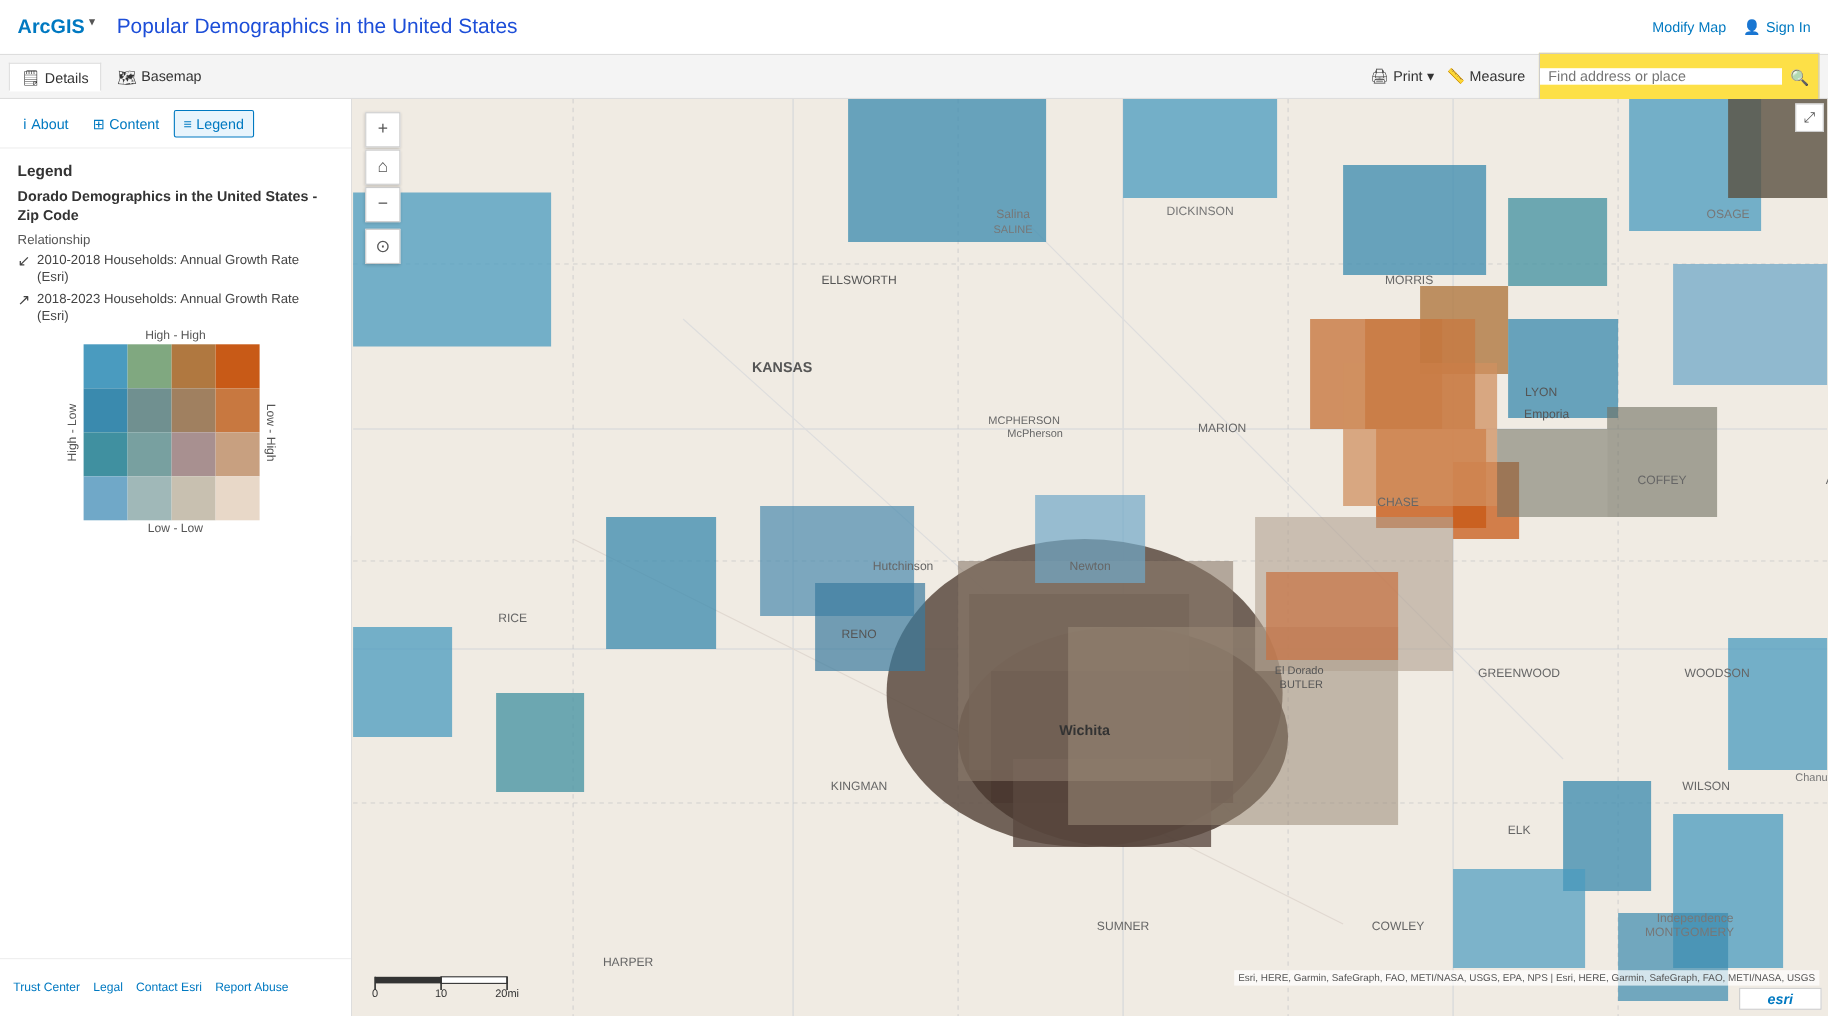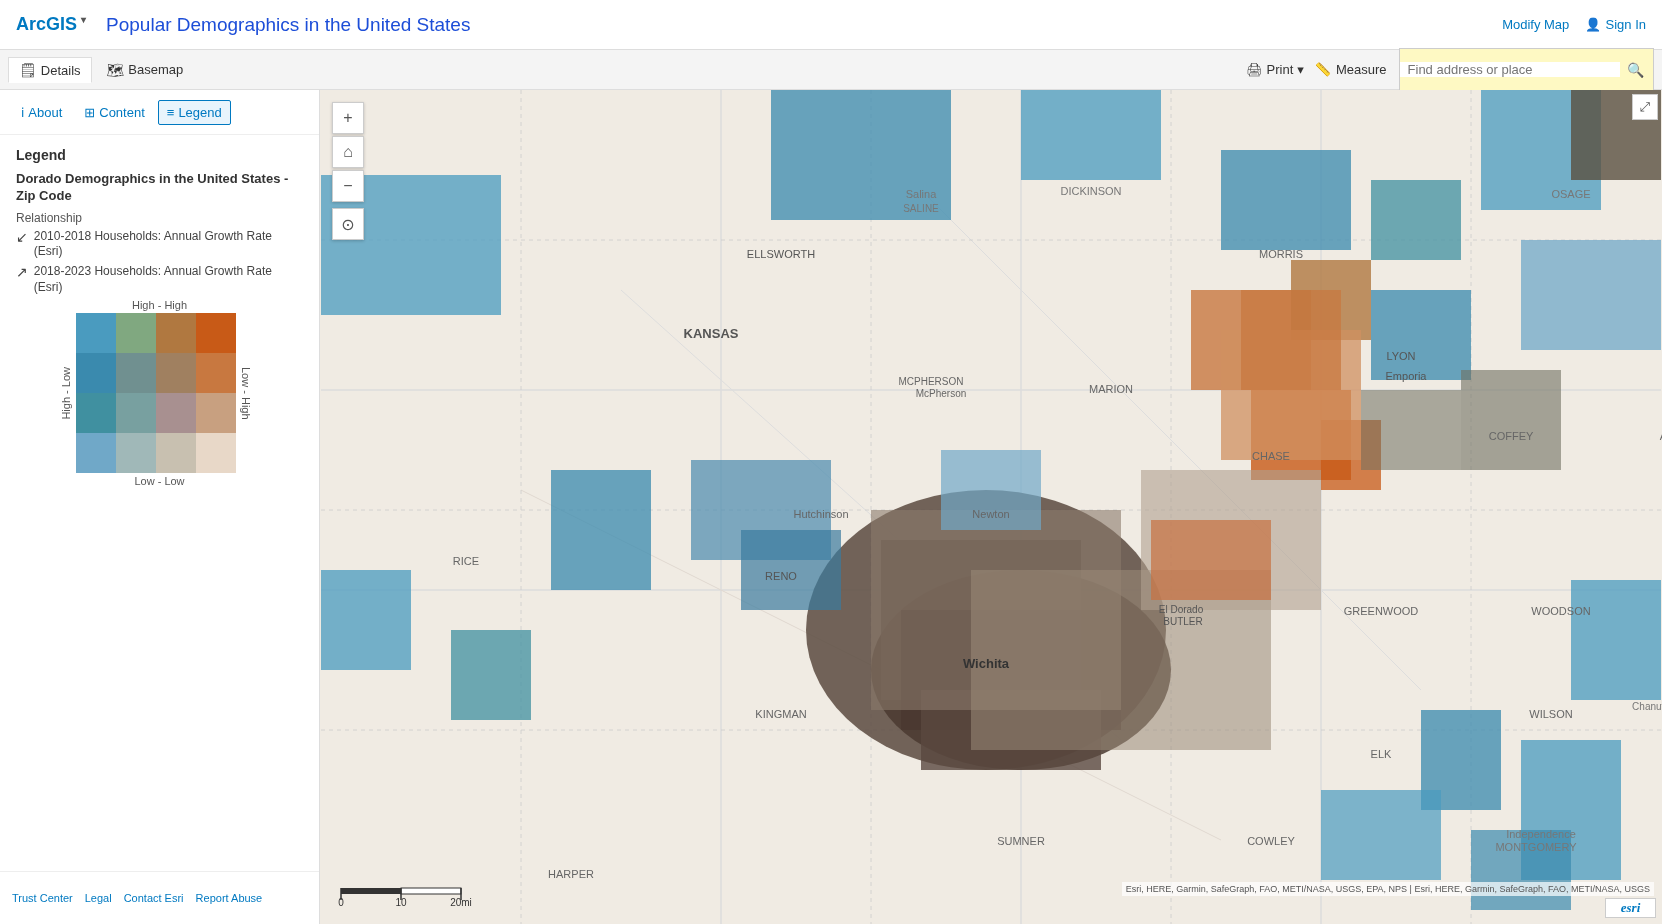--- a/index.html
+++ b/index.html
@@ -32,21 +32,21 @@
       color: #333;
     }
     .toolbar-tab.active {
       background: #fff; border-color: #ddd; border-bottom-color: #fff;
       margin-bottom: -1px; z-index: 1; position: relative;
     }
     .toolbar-tab-icon { font-size: 14px; }
     #toolbar-right { margin-left: auto; display: flex; align-items: center; gap: 12px; }
     #print-btn { display: flex; align-items: center; gap: 4px; font-size: 13px; cursor: pointer; background: none; border: none; color: #333; }
     #measure-btn { display: flex; align-items: center; gap: 4px; font-size: 13px; cursor: pointer; background: none; border: none; color: #333; }
-    #search-container { display: flex; align-items: center; border: 1px solid #ccc; background: #fef9c3; height: 44px; }
+    #search-container { display: flex; align-items: center; border: 1px solid #ccc; background: #fde047; height: 44px; }
     #search-input { border: none; outline: none; padding: 0 8px; font-size: 13px; width: 220px; color: #999; }
     #search-btn { background: none; border: none; cursor: pointer; padding: 0 8px; font-size: 14px; color: #555; }
 
     
     #main { display: flex; height: calc(924px - 90px); }
 
     
     #sidebar { width: 320px; min-width: 320px; background: #fff; border-right: 1px solid #ddd; display: flex; flex-direction: column; position: relative; overflow-y: auto; }
     #sidebar-tabs { display: flex; align-items: center; padding: 8px 12px; gap: 4px; border-bottom: 1px solid #eee; }
     .sidebar-tab { display: flex; align-items: center; gap: 4px; padding: 4px 8px; font-size: 13px; cursor: pointer; background: none; border: 1px solid transparent; color: #0079c1; border-radius: 2px; }
@@ -67,21 +67,21 @@
     
     #map-container { flex: 1; position: relative; overflow: hidden; background: #f0ebe3; }
     #map-svg { width: 100%; height: 100%; }
 
     
     #map-controls { position: absolute; top: 12px; left: 12px; display: flex; flex-direction: column; gap: 2px; }
     .map-ctrl-btn { width: 32px; height: 32px; background: #fff; border: 1px solid #ccc; cursor: pointer; display: flex; align-items: center; justify-content: center; font-size: 16px; color: #555; box-shadow: 0 1px 3px rgba(0,0,0,0.2); }
 
     
     #attribution { position: absolute; bottom: 6px; right: 6px; font-size: 10px; color: #666; background: rgba(255,255,255,0.8); padding: 2px 4px; }
-    #esri-logo { position: absolute; bottom: 6px; right: 6px; width: 51px; height: 20px; background: #fff; border: 1px solid #ddd; display: flex; align-items: center; justify-content: center; font-size: 11px; font-weight: bold; color: #0079c1; font-style: italic; font-family: Liberation Serif, serif; }
+    #esri-logo { position: absolute; bottom: 6px; right: 6px; width: 75px; height: 20px; background: #fff; border: 1px solid #ddd; display: flex; align-items: center; justify-content: center; font-size: 11px; font-weight: bold; color: #0079c1; font-style: italic; }
 
     
     #footer { position: absolute; bottom: 0; left: 0; width: 320px; display: flex; gap: 12px; padding: 6px 12px; font-size: 11px; }
     .footer-link { color: #0079c1; cursor: pointer; text-decoration: none; }
 
     
     #map-maximize { position: absolute; top: 4px; right: 4px; width: 24px; height: 24px; background: #fff; border: 1px solid #ccc; cursor: pointer; display: flex; align-items: center; justify-content: center; font-size: 12px; color: #555; }
   </style>
 </head>
 <body>

